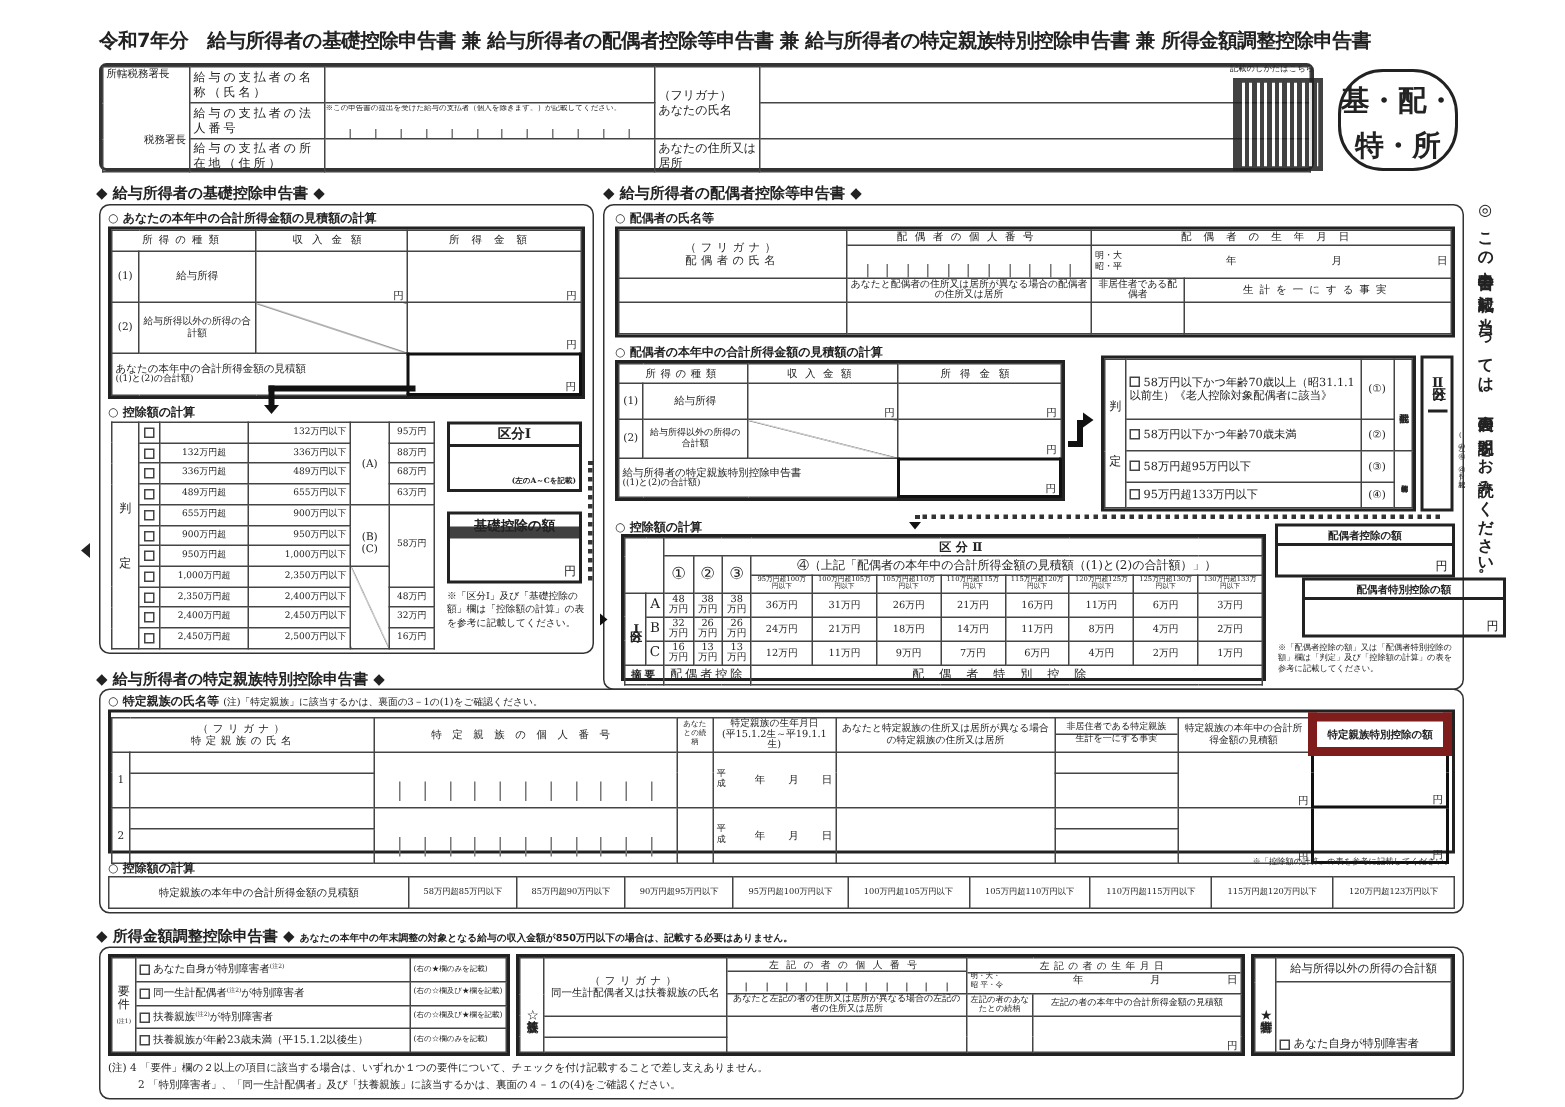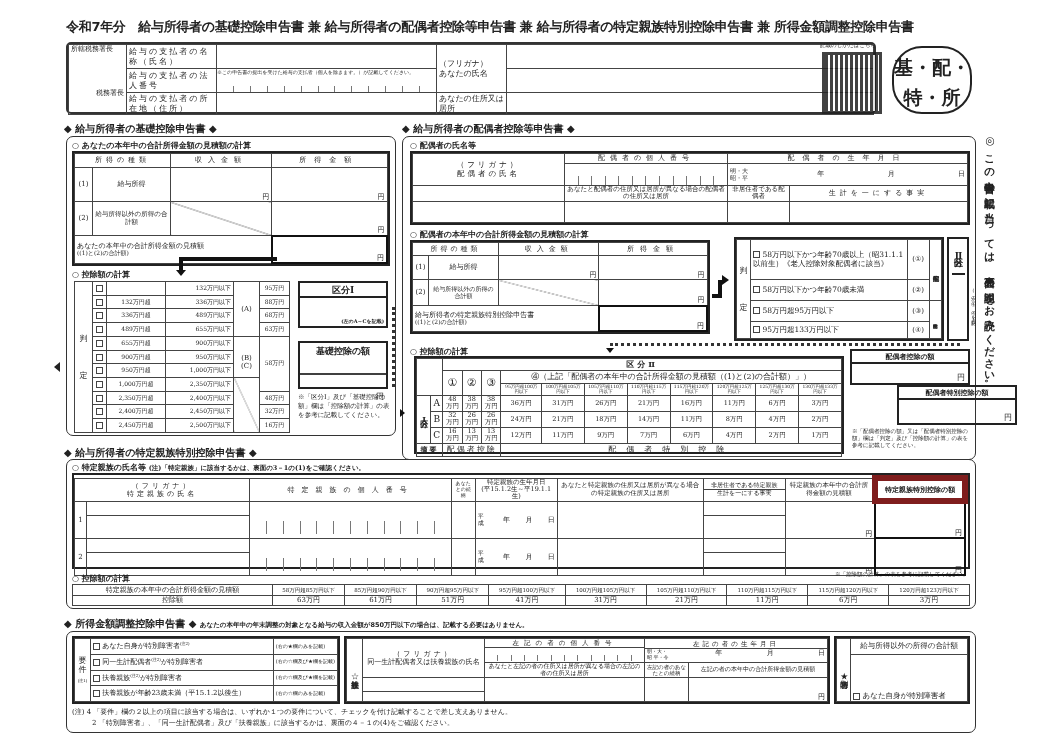--- a/index.html
+++ b/index.html
@@ -206,21 +206,21 @@
   </table>
 </div>
 
 <div class="abs thick" style="left:298px;top:281px;width:90px;height:47px;text-align:center">
   <div class="bold big" style="border-bottom:2px solid #222;height:15px;line-height:15px">区分Ⅰ</div>
   <div style="height:28px;position:relative">
     <span class="tiny bold" style="position:absolute;right:2px;bottom:2px">(左のA～Cを記載)</span>
   </div>
 </div>
 <div class="abs thick" style="left:298px;top:341px;width:90px;height:48px;text-align:center">
-  <div class="bold big" style="border-bottom:2px solid #404040;height:32px;line-height:16px">基礎控除の額</div>
+  <div class="bold big" style="border-bottom:8px solid #404040;height:16px;line-height:16px">基礎控除の額</div>
   <div style="height:28px;position:relative">
     <span style="position:absolute;right:2px;bottom:1px">円</span>
   </div>
 </div>
 <div class="abs" style="left:298px;top:393px;width:92px;font-size:6.5px">※「区分Ⅰ」及び「基礎控除の額」欄は「控除額の計算」の表を参考に記載してください。</div>
 <div class="abs" style="left:392px;top:307px;width:4px;height:80px;border-left:3px dotted #333"></div>
 
 <div class="abs sec" style="left:402px;top:122px">◆ 給与所得者の配偶者控除等申告書 ◆</div>
 <div class="abs rbox" style="left:402px;top:136px;width:574px;height:324px"></div>
 <div class="abs sub" style="left:410px;top:140px">○ 配偶者の氏名等</div>
@@ -425,29 +425,29 @@
       <td colspan="8" class="c" style="font-size:8px;letter-spacing:10px">配偶者特別控除</td>
     </tr>
   </tbody>
     </table>
 </div>
 
 <div class="abs thick" style="left:850px;top:349px;width:120px;height:36px">
   <div class="c bold" style="border-bottom:2px solid #222;height:13px;line-height:12px;font-size:7px">配偶者控除の額</div>
   <div class="r" style="height:19px;padding:8px 3px 0 0"><span>円</span></div>
 </div>
-<div class="abs thick" style="left:897px;top:385px;width:120px;height:40px">
+<div class="abs thick" style="left:868px;top:385px;width:136px;height:40px">
   <div class="c bold" style="border-bottom:2px solid #222;height:13px;line-height:12px;font-size:7px">配偶者特別控除の額</div>
   <div class="r" style="height:23px;padding:12px 3px 0 0"><span>円</span></div>
 </div>
 <div class="abs" style="left:852px;top:428px;width:120px;font-size:5.5px">※「配偶者控除の額」又は「配偶者特別控除の額」欄は「判定」及び「控除額の計算」の表を参考に記載してください。</div>
 
 <div class="abs sec" style="left:64px;top:446px">◆ 給与所得者の特定親族特別控除申告書 ◆</div>
 <div class="abs rbox" style="left:66px;top:459px;width:910px;height:150px"></div>
-<div class="abs sub" style="left:72px;top:462px"><span>○ 特定親族の氏名等</span> <span style="font-weight:bold;font-size:6.5px">(注)「特定親族」に該当するかは、裏面の3－1の(1)をご確認ください。</span></div>
+<div class="abs sub" style="left:72px;top:462px"><span>○ 特定親族の氏名等</span> <span style="font-weight:normal;font-size:6.5px">(注)「特定親族」に該当するかは、裏面の3－1の(1)をご確認ください。</span></div>
 
 <div class="abs thick" style="left:72px;top:473px;width:898px;height:96px">
   <table>
     <tbody>
         <tr style="height:20px">
       <td colspan="2" class="c" style="width:158px;letter-spacing:3px">
             <div>（フリガナ）</div>
             <div>特定親族の氏名</div>
           </td>
       <td colspan="2" class="c" style="width:180px;letter-spacing:7px">特定親族の個人番号</td>
@@ -553,32 +553,20 @@
           <td class="c" style="font-size:5.5px">58万円超85万円以下</td>
           <td class="c" style="font-size:5.5px">85万円超90万円以下</td>
           <td class="c" style="font-size:5.5px">90万円超95万円以下</td>
           <td class="c" style="font-size:5.5px">95万円超100万円以下</td>
           <td class="c" style="font-size:5.5px">100万円超105万円以下</td>
           <td class="c" style="font-size:5.5px">105万円超110万円以下</td>
           <td class="c" style="font-size:5.5px">110万円超115万円以下</td>
           <td class="c" style="font-size:5.5px">115万円超120万円以下</td>
           <td class="c" style="font-size:5.5px">120万円超123万円以下</td>
         </tr>
-    <tr id="relAmountRow">
-          <td class="c" style="font-size:7px">控除額</td>
-          <td class="c" style="font-size:7px">63万円</td>
-          <td class="c" style="font-size:7px">61万円</td>
-          <td class="c" style="font-size:7px">51万円</td>
-          <td class="c" style="font-size:7px">41万円</td>
-          <td class="c" style="font-size:7px">31万円</td>
-          <td class="c" style="font-size:7px">21万円</td>
-          <td class="c" style="font-size:7px">11万円</td>
-          <td class="c" style="font-size:7px">6万円</td>
-          <td class="c" style="font-size:7px">3万円</td>
-        </tr>
   </tbody>
     </table>
 </div>
 
 <div class="abs sec" style="left:64px;top:617px"><span>◆ 所得金額調整控除申告書 ◆</span> <span style="font-size:6.5px">あなたの本年中の年末調整の対象となる給与の収入金額が850万円以下の場合は、記載する必要はありません。</span></div>
 <div class="abs rbox" style="left:66px;top:631px;width:910px;height:102px"></div>
 
 <div class="abs thick" style="left:72px;top:636px;width:268px;height:68px">
   <table>
     <tbody id="reqBody">

